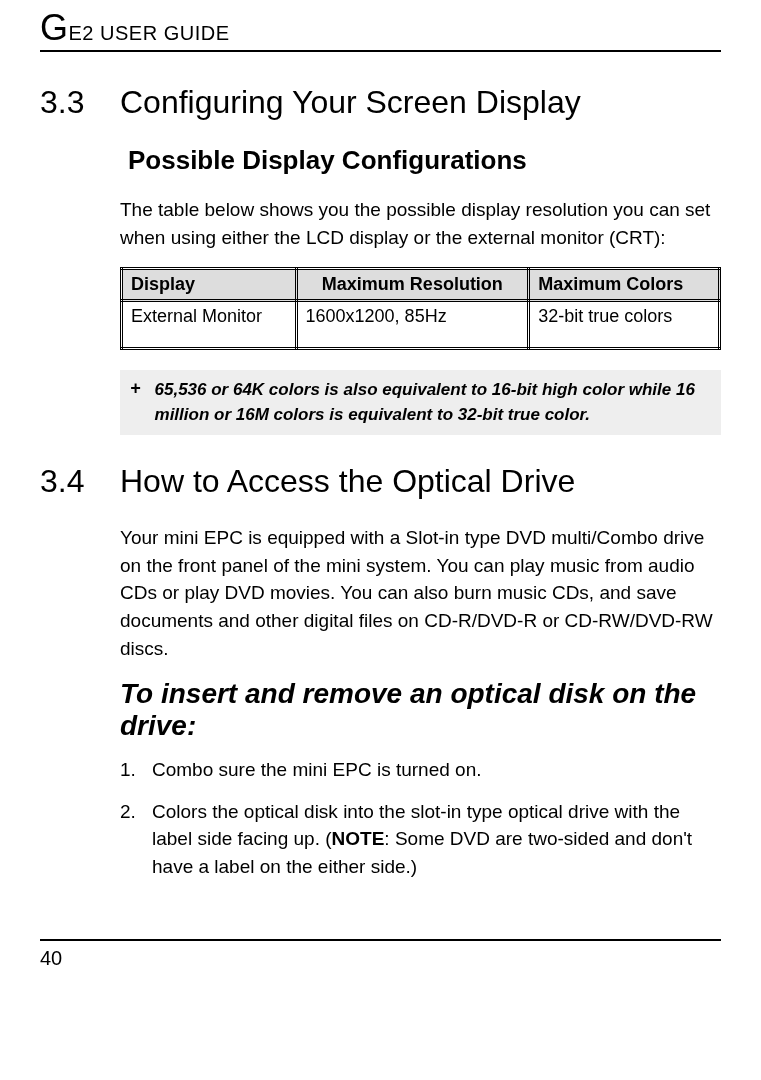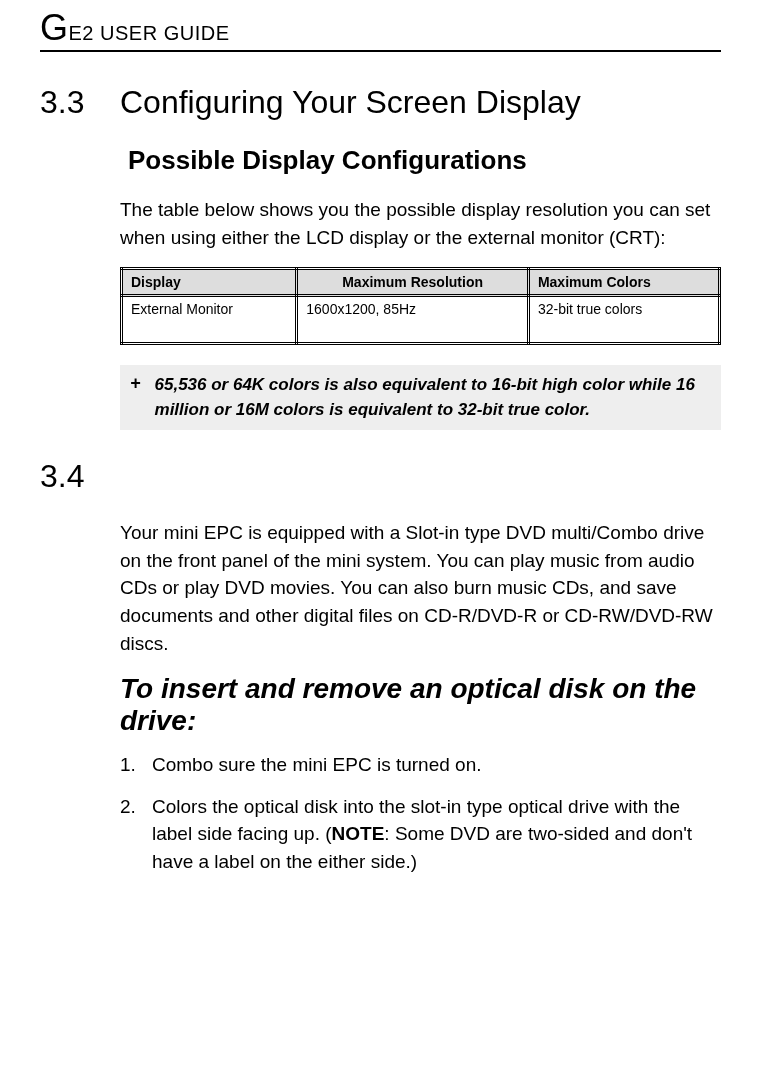--- a/index.html
+++ b/index.html
@@ -34,21 +34,21 @@
   .para { font-size: 19px; line-height: 1.45; margin-bottom: 16px; }
   table.cfg {
     border-collapse: collapse;
     width: 100%;
     border: 3px double #000;
     margin-bottom: 20px;
   }
   table.cfg th, table.cfg td {
     border: 3px double #000;
     padding: 4px 8px;
-    font-size: 14px;
+    font-size: 18px;
     text-align: left;
   }
   table.cfg th { background: #ddd; font-weight: bold; }
   table.cfg td { height: 48px; vertical-align: top; }
   table.cfg th:nth-child(2) { text-align: center; }
   .note-box {
     background: #eee;
     padding: 8px 10px 8px 10px;
     display: flex;
     align-items: flex-start;
@@ -104,34 +104,38 @@
     </tbody>
       </table>
 
     <div class="note-box">
       <div class="note-mark">+</div>
       <div class="note-text">65,536 or 64K colors is also equivalent to 16-bit high color while 16 million or 16M colors is equivalent to 32-bit true color.</div>
     </div>
 
     <div class="sec-row">
       <div class="sec-num">3.4</div>
+      <div class="sec-title">How to Access the Optical Drive</div>
     </div>
 
     <div class="para">Your mini EPC is equipped with a Slot-in type DVD multi/Combo drive on the front panel of the mini system. You can play music from audio CDs or play DVD movies. You can also burn music CDs, and save documents and other digital files on CD-R/DVD-R or CD-RW/DVD-RW discs.</div>
 
     <div class="task-h">To insert and remove an optical disk on the drive:</div>
 
     <div class="step">
       <div class="step-num">1.</div>
       <div class="step-body">Combo sure the mini EPC is turned on.</div>
     </div>
 
     <div class="step">
       <div class="step-num">2.</div>
       <div class="step-body">
         <span>Colors the optical disk into the slot-in type optical drive with the label side facing up. (</span><span class="bold">NOTE</span><span>: Some DVD are two-sided and don't have a label on the either side.)</span>
       </div>
     </div>
 
   </div>
 
+  <div class="footer">
+    <span>40</span>
+  </div>
 
 </div>
 
 </body></html>

